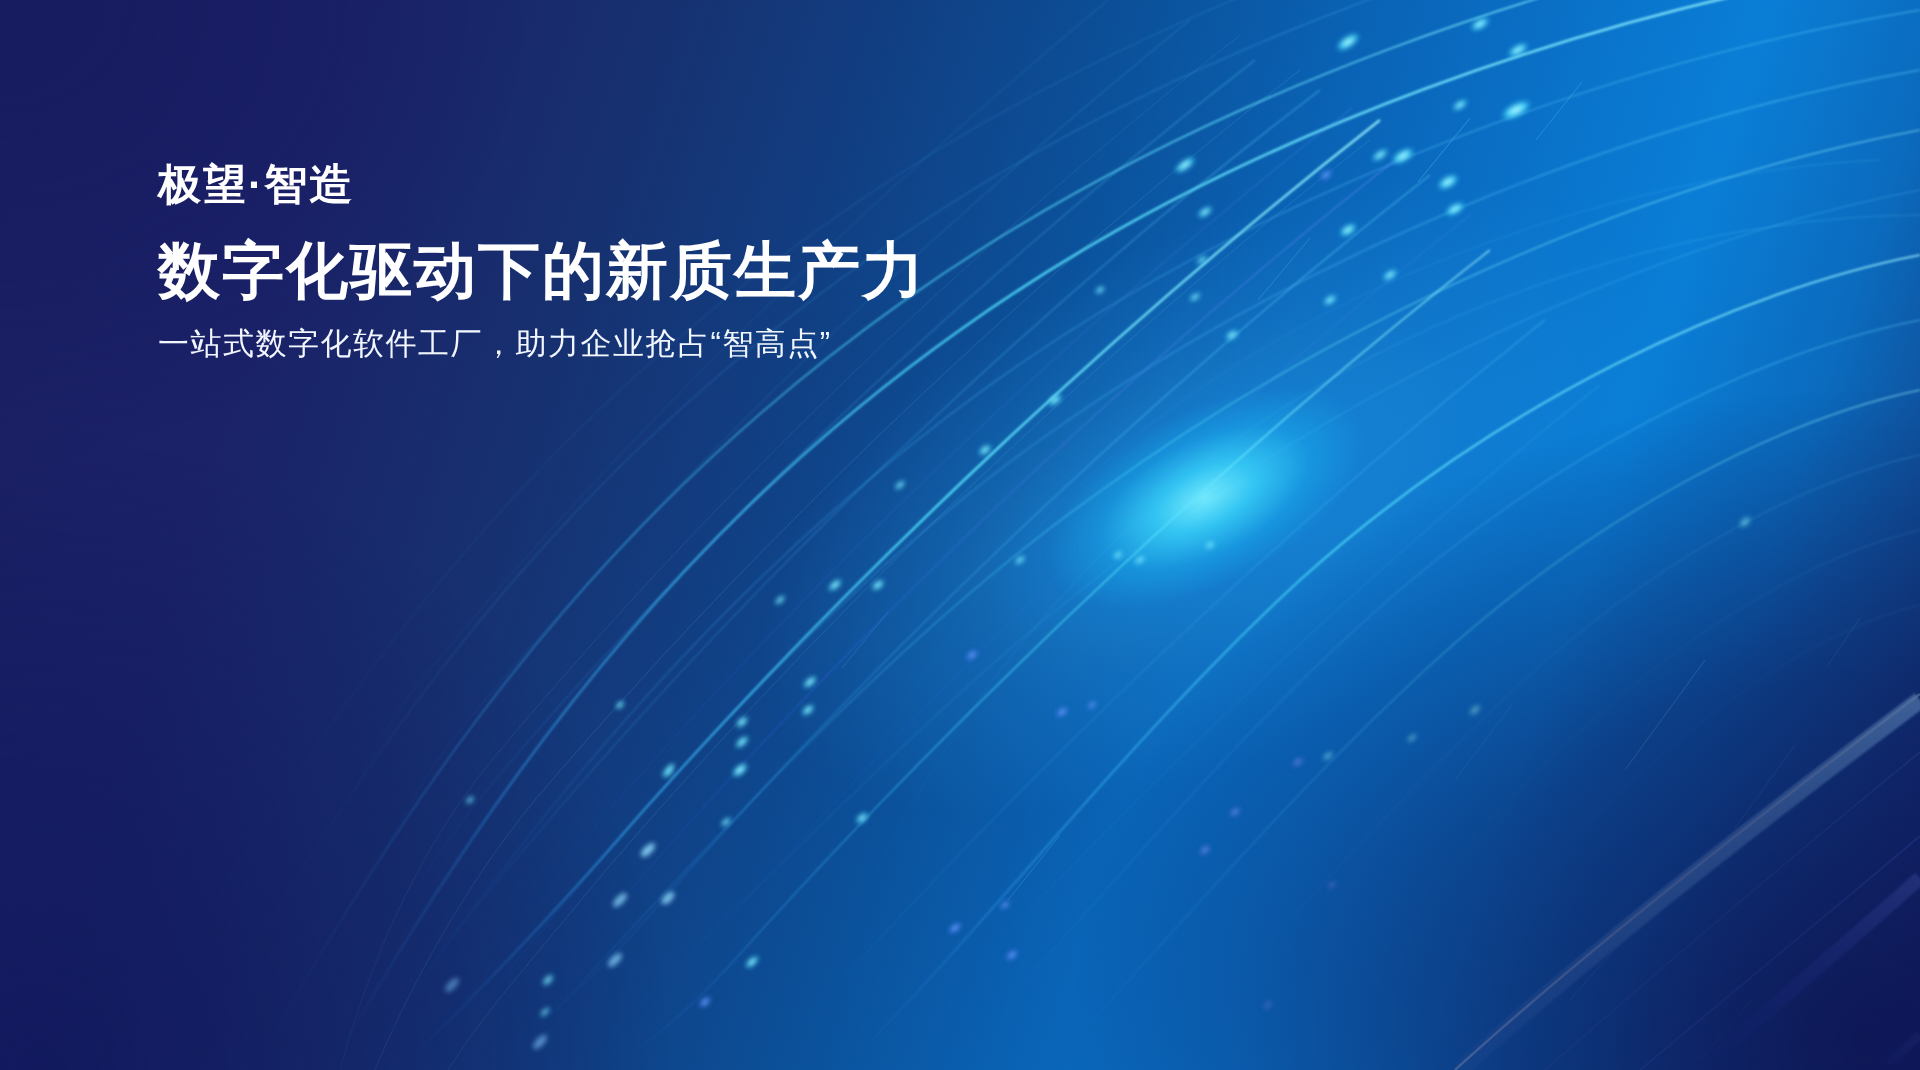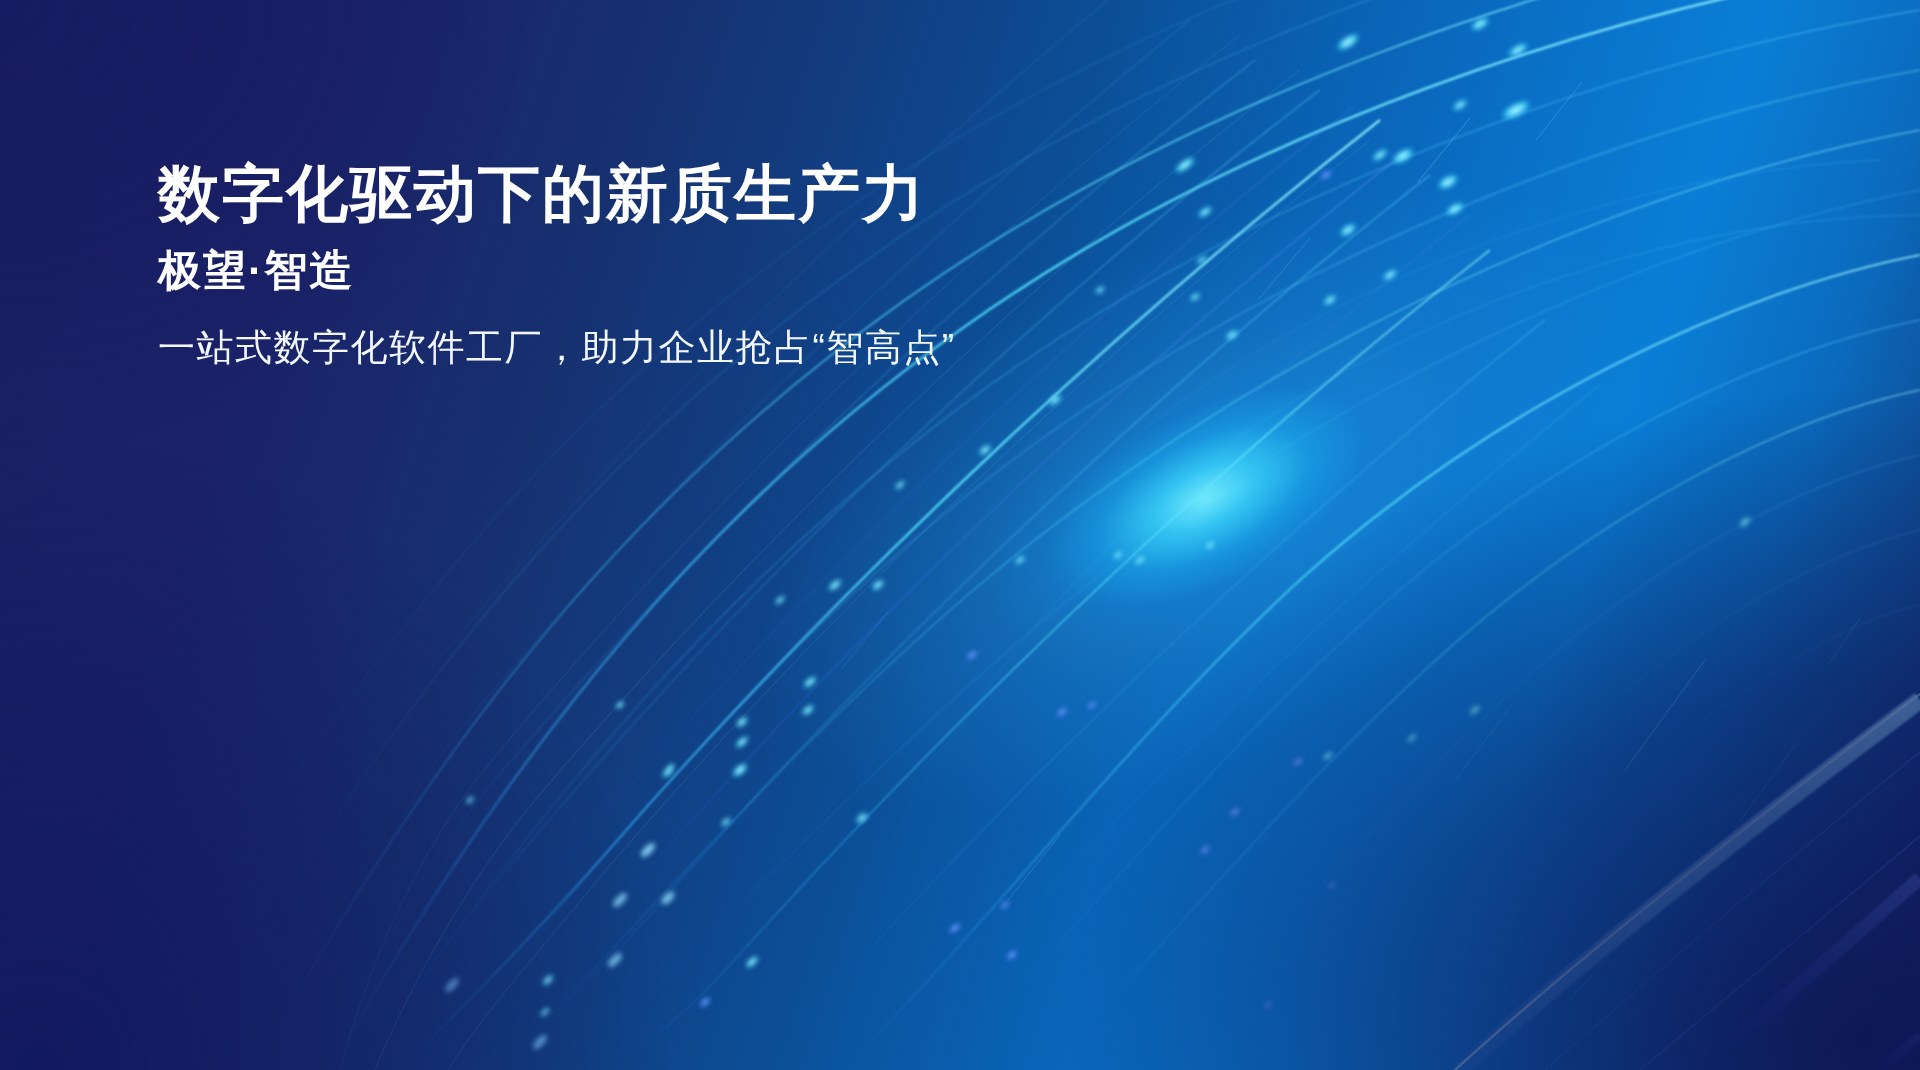--- a/index.html
+++ b/index.html
@@ -90,21 +90,21 @@
   #headline {
     font-size: 62px;
     font-weight: 700;
     color: #ffffff;
     letter-spacing: 2px;
     line-height: 1.1;
     margin: 0 0 18px 0;
     white-space: nowrap;
   }
   #tagline {
-    font-size: 37px;
+    font-size: 31px;
     font-weight: 400;
     color: #f2f7ff;
     letter-spacing: 1.5px;
     line-height: 1.3;
     margin: 0;
     white-space: nowrap;
   }
 </style>
 </head>
 <body>
@@ -292,18 +292,18 @@
       <ellipse cx="1332" cy="885" rx="7" ry="3" fill="url(#gDotBlue)" transform="rotate(-38 1332 885)"></ellipse>
       <ellipse cx="1268" cy="1005" rx="7" ry="3" fill="url(#gDotBlue)" transform="rotate(-38 1268 1005)"></ellipse>
       <ellipse cx="620" cy="705" rx="6" ry="3" fill="url(#gDot)" transform="rotate(-44 620 705)"></ellipse>
       <ellipse cx="470" cy="800" rx="6" ry="3" fill="url(#gDot)" transform="rotate(-46 470 800)"></ellipse>
     </g>
   </svg>
 
   <div class="layer" id="bg-vignette"></div>
 
   <div id="copy">
+    <div id="eyebrow">极望·智造</div>
     <div id="headline">数字化驱动下的新质生产力</div>
-    <div id="eyebrow">极望·智造</div>
     <div id="tagline">一站式数字化软件工厂，助力企业抢占“智高点”</div>
   </div>
 
 </div>
 
 </body></html>

